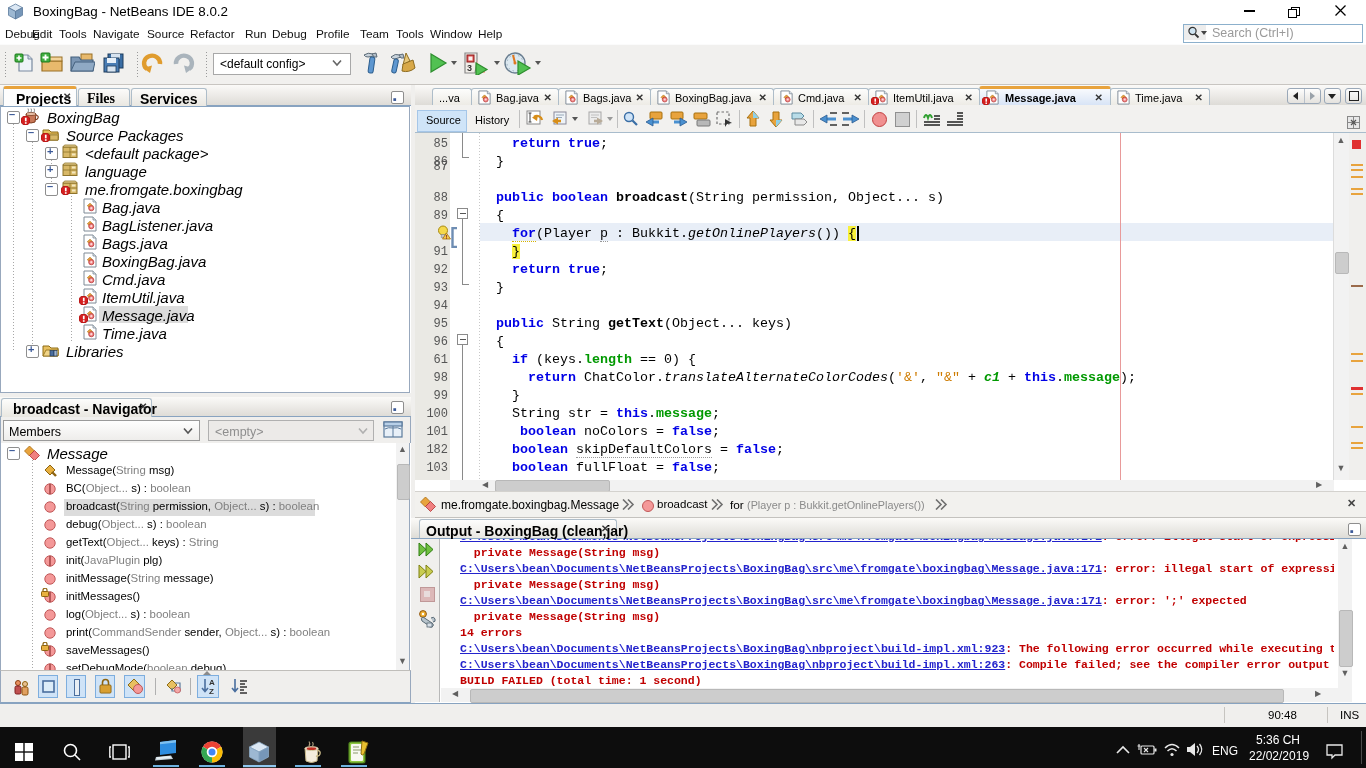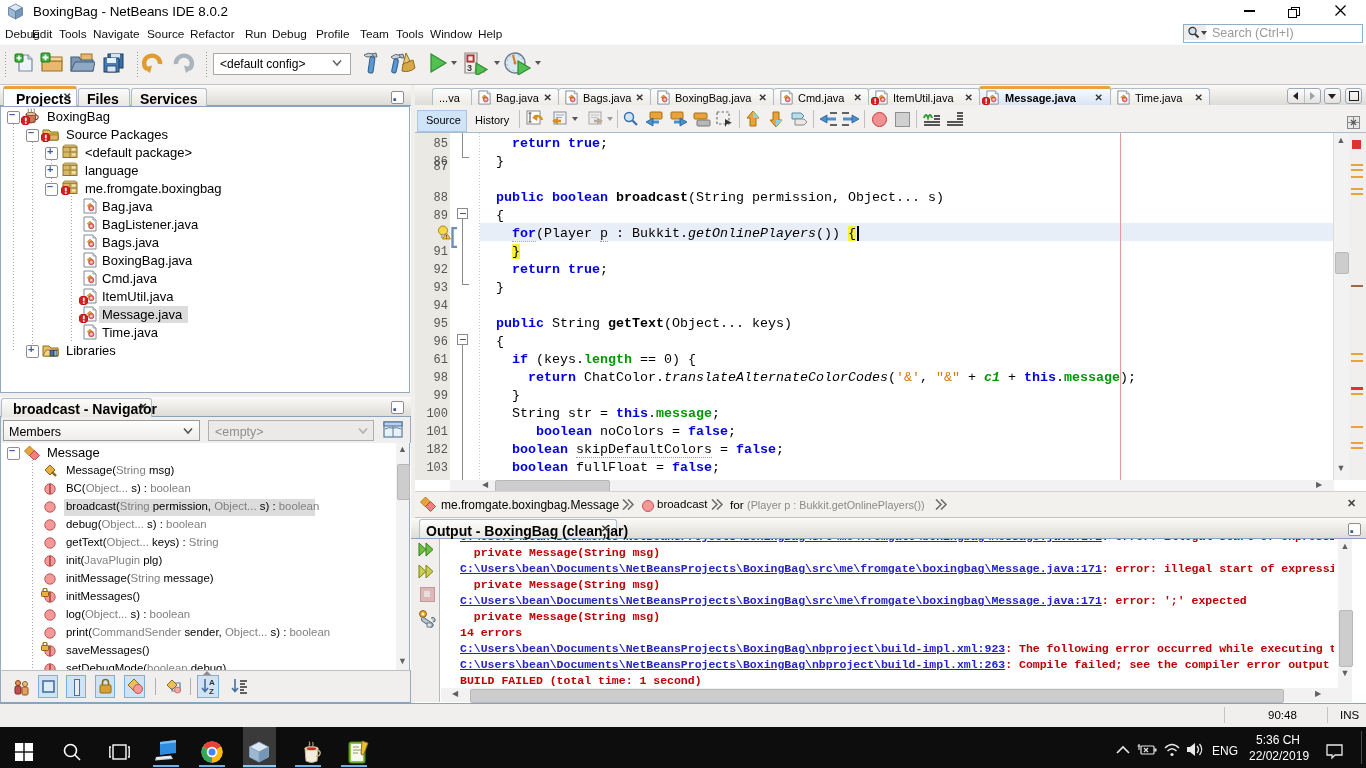--- a/index.html
+++ b/index.html
@@ -21,21 +21,21 @@
 .it{font-style:italic;}
 .cl{position:absolute;white-space:pre;font-family:"Liberation Mono",monospace;
  font-size:13.333px;line-height:18px;color:#000;}
 .num{position:absolute;left:415px;width:33px;text-align:right;font-family:"Liberation Mono",monospace;
  font-size:12px;line-height:18px;color:#555;}
 .oline{position:absolute;left:460px;white-space:pre;font-family:"Liberation Mono",monospace;
  font-size:11.5px;line-height:16px;color:#c00000;font-weight:bold;}
 .olink{color:#2323cc;text-decoration:underline;}
 .gray{color:#808080;}
 .navrow{position:absolute;left:66px;white-space:pre;font-size:11.4px;color:#000;}
-.trow{position:absolute;white-space:pre;font-size:13px;color:#000;}
+.trow{position:absolute;white-space:pre;font-size:15px;color:#000;font-style:italic;}
 .dot-v{position:absolute;width:1px;background-image:linear-gradient(#a8a8a8 1px,transparent 1px);background-size:1px 3px;}
 .hbox{position:absolute;width:11px;height:11px;background:#fff;border:1px solid #8e8e8e;border-radius:2px;}
 .hbox span{position:absolute;left:1px;top:-3px;font-size:11px;color:#3b5998;font-weight:bold;line-height:11px;}
 .grip{position:absolute;width:3px;background-image:radial-gradient(circle,#9a9a9a 1px,transparent 1px);background-size:3px 3px;}
 .wavy-y{border-bottom:1px dotted #d8b400;}
 .wavy-g{border-bottom:1px dotted #999;}
 .scroll-btn{position:absolute;background:#f4f4f4;border:1px solid #d9d9d9;color:#606060;
  text-align:center;font-size:9px;}
 .thumb{position:absolute;background:#cdcdcd;border:1px solid #b8b8b8;border-radius:2px;}
 </style>
@@ -208,21 +208,21 @@
 </g>
 </defs>
 </svg>
 
 <div class="ab" style="left:0;top:85px;width:411px;height:21px;background:linear-gradient(#fbfaf8,#dedcd7);border-bottom:1px solid #88a3c0;box-sizing:border-box;"></div>
 
 <div class="ab" style="left:3px;top:86px;width:74px;height:20px;background:#fdfdfd;border:1px solid #aebdc9;border-bottom:none;border-top:3px solid #e8a33d;border-radius:3px 3px 0 0;box-sizing:border-box;"></div>
 <div class="t tabtext" style="left:16px;top:91px;">Projects</div>
 <div class="t" style="left:63px;top:91px;font-size:10px;font-weight:bold;color:#333;">✕</div>
 <div class="ab" style="left:78px;top:88px;width:52px;height:18px;background:linear-gradient(#fcfbfa,#e9e7e1);border:1px solid #aebdc9;border-bottom:none;border-radius:3px 3px 0 0;box-sizing:border-box;"></div>
-<div class="t tabtext" style="left:87px;top:91px;">Files</div>
+<div class="t tabtext" style="left:87px;top:91px;font-family:Liberation Serif, serif;">Files</div>
 <div class="ab" style="left:131px;top:88px;width:76px;height:18px;background:linear-gradient(#fcfbfa,#e9e7e1);border:1px solid #aebdc9;border-bottom:none;border-radius:3px 3px 0 0;box-sizing:border-box;"></div>
 <div class="t tabtext" style="left:140px;top:91px;">Services</div>
 <div class="hbox" style="left:391px;top:91px;">
     <span style="top:2px;">▪</span>
   </div>
 
 <div class="ab" style="left:0;top:106px;width:410px;height:287px;background:#fff;border:1px solid #98a8bd;border-top:1px solid #88a3c0;box-sizing:border-box;"></div>
 
 <div class="dot-v" style="left:13px;top:124px;height:226px;"></div>
 <div class="dot-v" style="left:32px;top:142px;height:208px;"></div>
@@ -694,21 +694,21 @@
 <div class="ab" style="left:857px;top:226px;width:1.6px;height:15px;background:#000;"></div>
 <div class="cl" style="left:480px;top:243px;">    <span style="background:#f8f13b;">}</span></div>
 <div class="cl" style="left:480px;top:261px;">    <span class="k">return</span> <span class="k">true</span>;</div>
 <div class="cl" style="left:480px;top:279px;">  }</div>
 <div class="cl" style="left:480px;top:315px;">  <span class="k">public</span> String <span class="dcl">getText</span>(Object... keys)</div>
 <div class="cl" style="left:480px;top:333px;">  {</div>
 <div class="cl" style="left:480px;top:351px;">    <span class="k">if</span> (keys.<span class="fld">length</span> == 0) {</div>
 <div class="cl" style="left:480px;top:369px;">      <span class="k">return</span> ChatColor.<span class="it">translateAlternateColorCodes</span>(<span class="st">'&amp;'</span>, <span class="st">"&amp;"</span> + <span class="fld it">c1</span> + <span class="k">this</span>.<span class="fld">message</span>);</div>
 <div class="cl" style="left:480px;top:387px;">    }</div>
 <div class="cl" style="left:480px;top:405px;">    String str = <span class="k">this</span>.<span class="fld">message</span>;</div>
-<div class="cl" style="left:504px;top:423px;text-align:center;">    <span class="k">boolean</span> noColors = <span class="k">false</span>;</div>
+<div class="cl" style="left:488px;top:423px;text-align:center;">    <span class="k">boolean</span> noColors = <span class="k">false</span>;</div>
 <div class="cl" style="left:480px;top:441px;">    <span class="k">boolean</span> <span class="wavy-g">skipDefaultColors</span> = <span class="k">false</span>;</div>
 <div class="cl" style="left:480px;top:459px;">    <span class="k">boolean</span> fullFloat = <span class="k">false</span>;</div>
 
 <div class="ab" style="left:1333px;top:133px;width:15px;height:347px;background:#f2f2f2;border-left:1px solid #dcdcdc;"></div>
 <div class="scroll-btn" style="left:1334px;top:135px;width:14px;height:13px;border:none;background:#f2f2f2;">▲</div>
 <div class="scroll-btn" style="left:1334px;top:463px;width:14px;height:13px;border:none;background:#f2f2f2;">▼</div>
 <div class="thumb" style="left:1335px;top:252px;width:12px;height:20px;"></div>
 
 <div class="ab" style="left:1349px;top:133px;width:17px;height:347px;background:#f0efed;"></div>
 <div class="ab" style="left:1352px;top:140px;width:9px;height:9px;background:#e03030;"></div>

